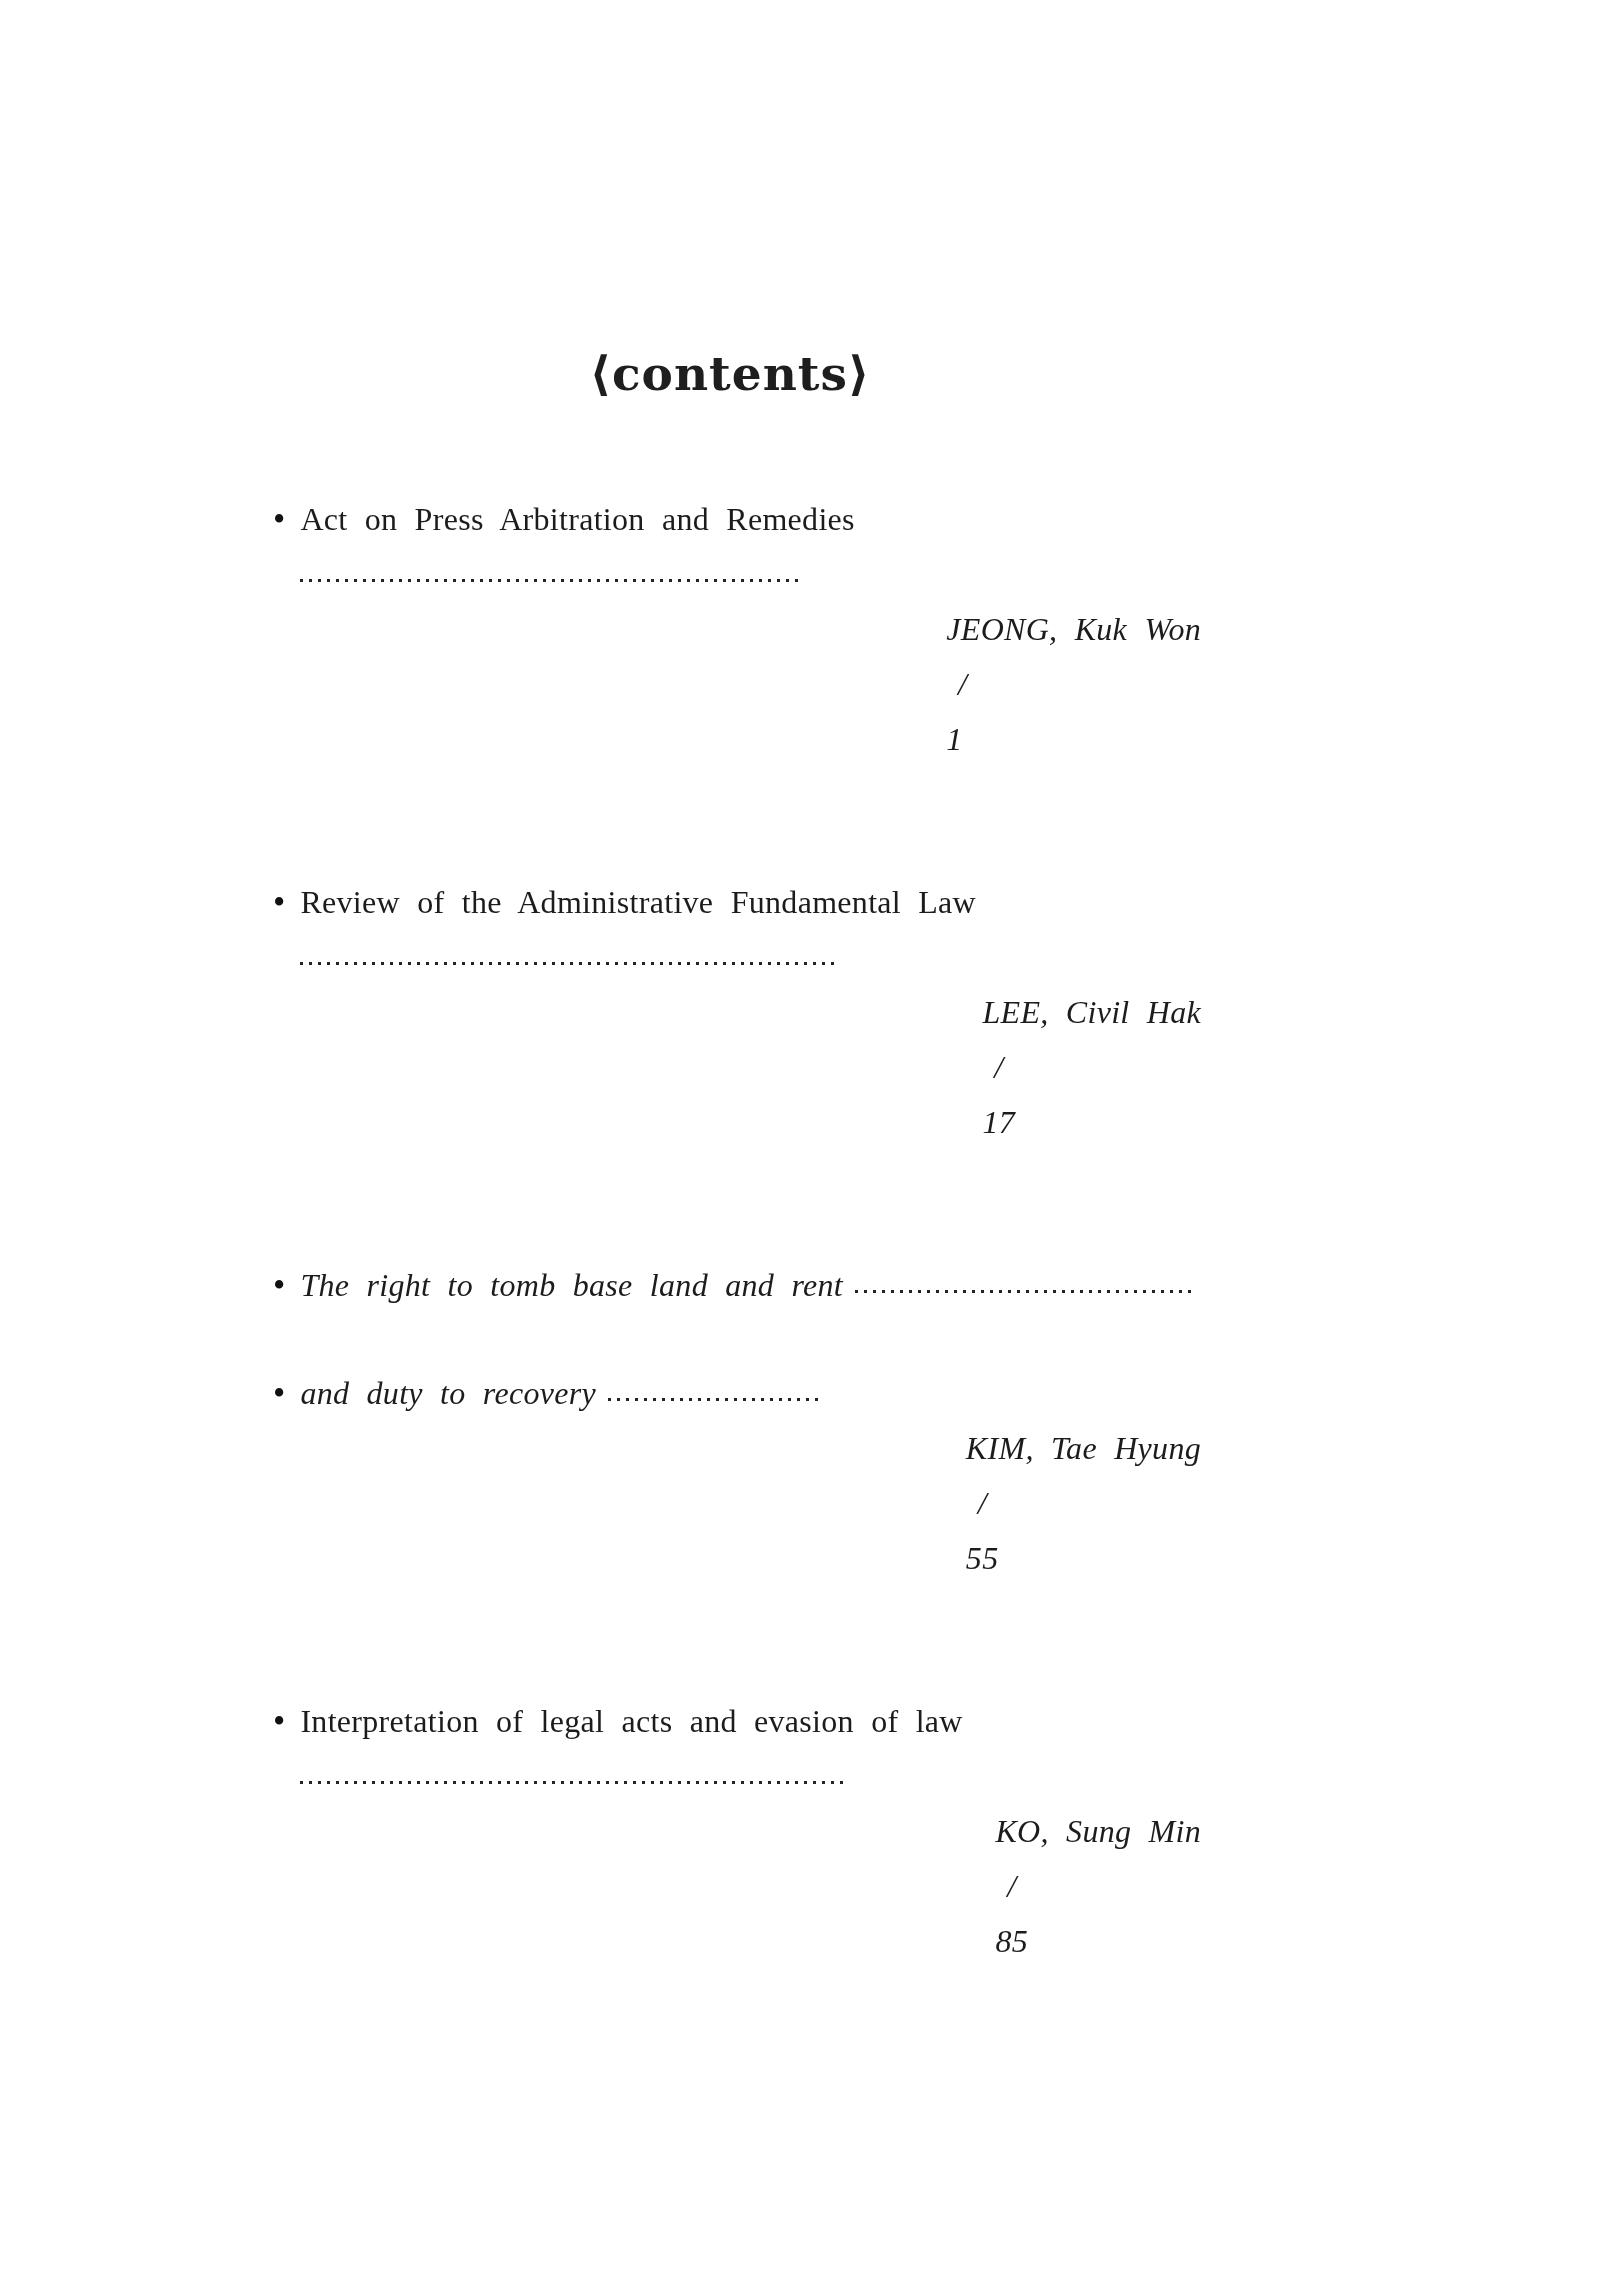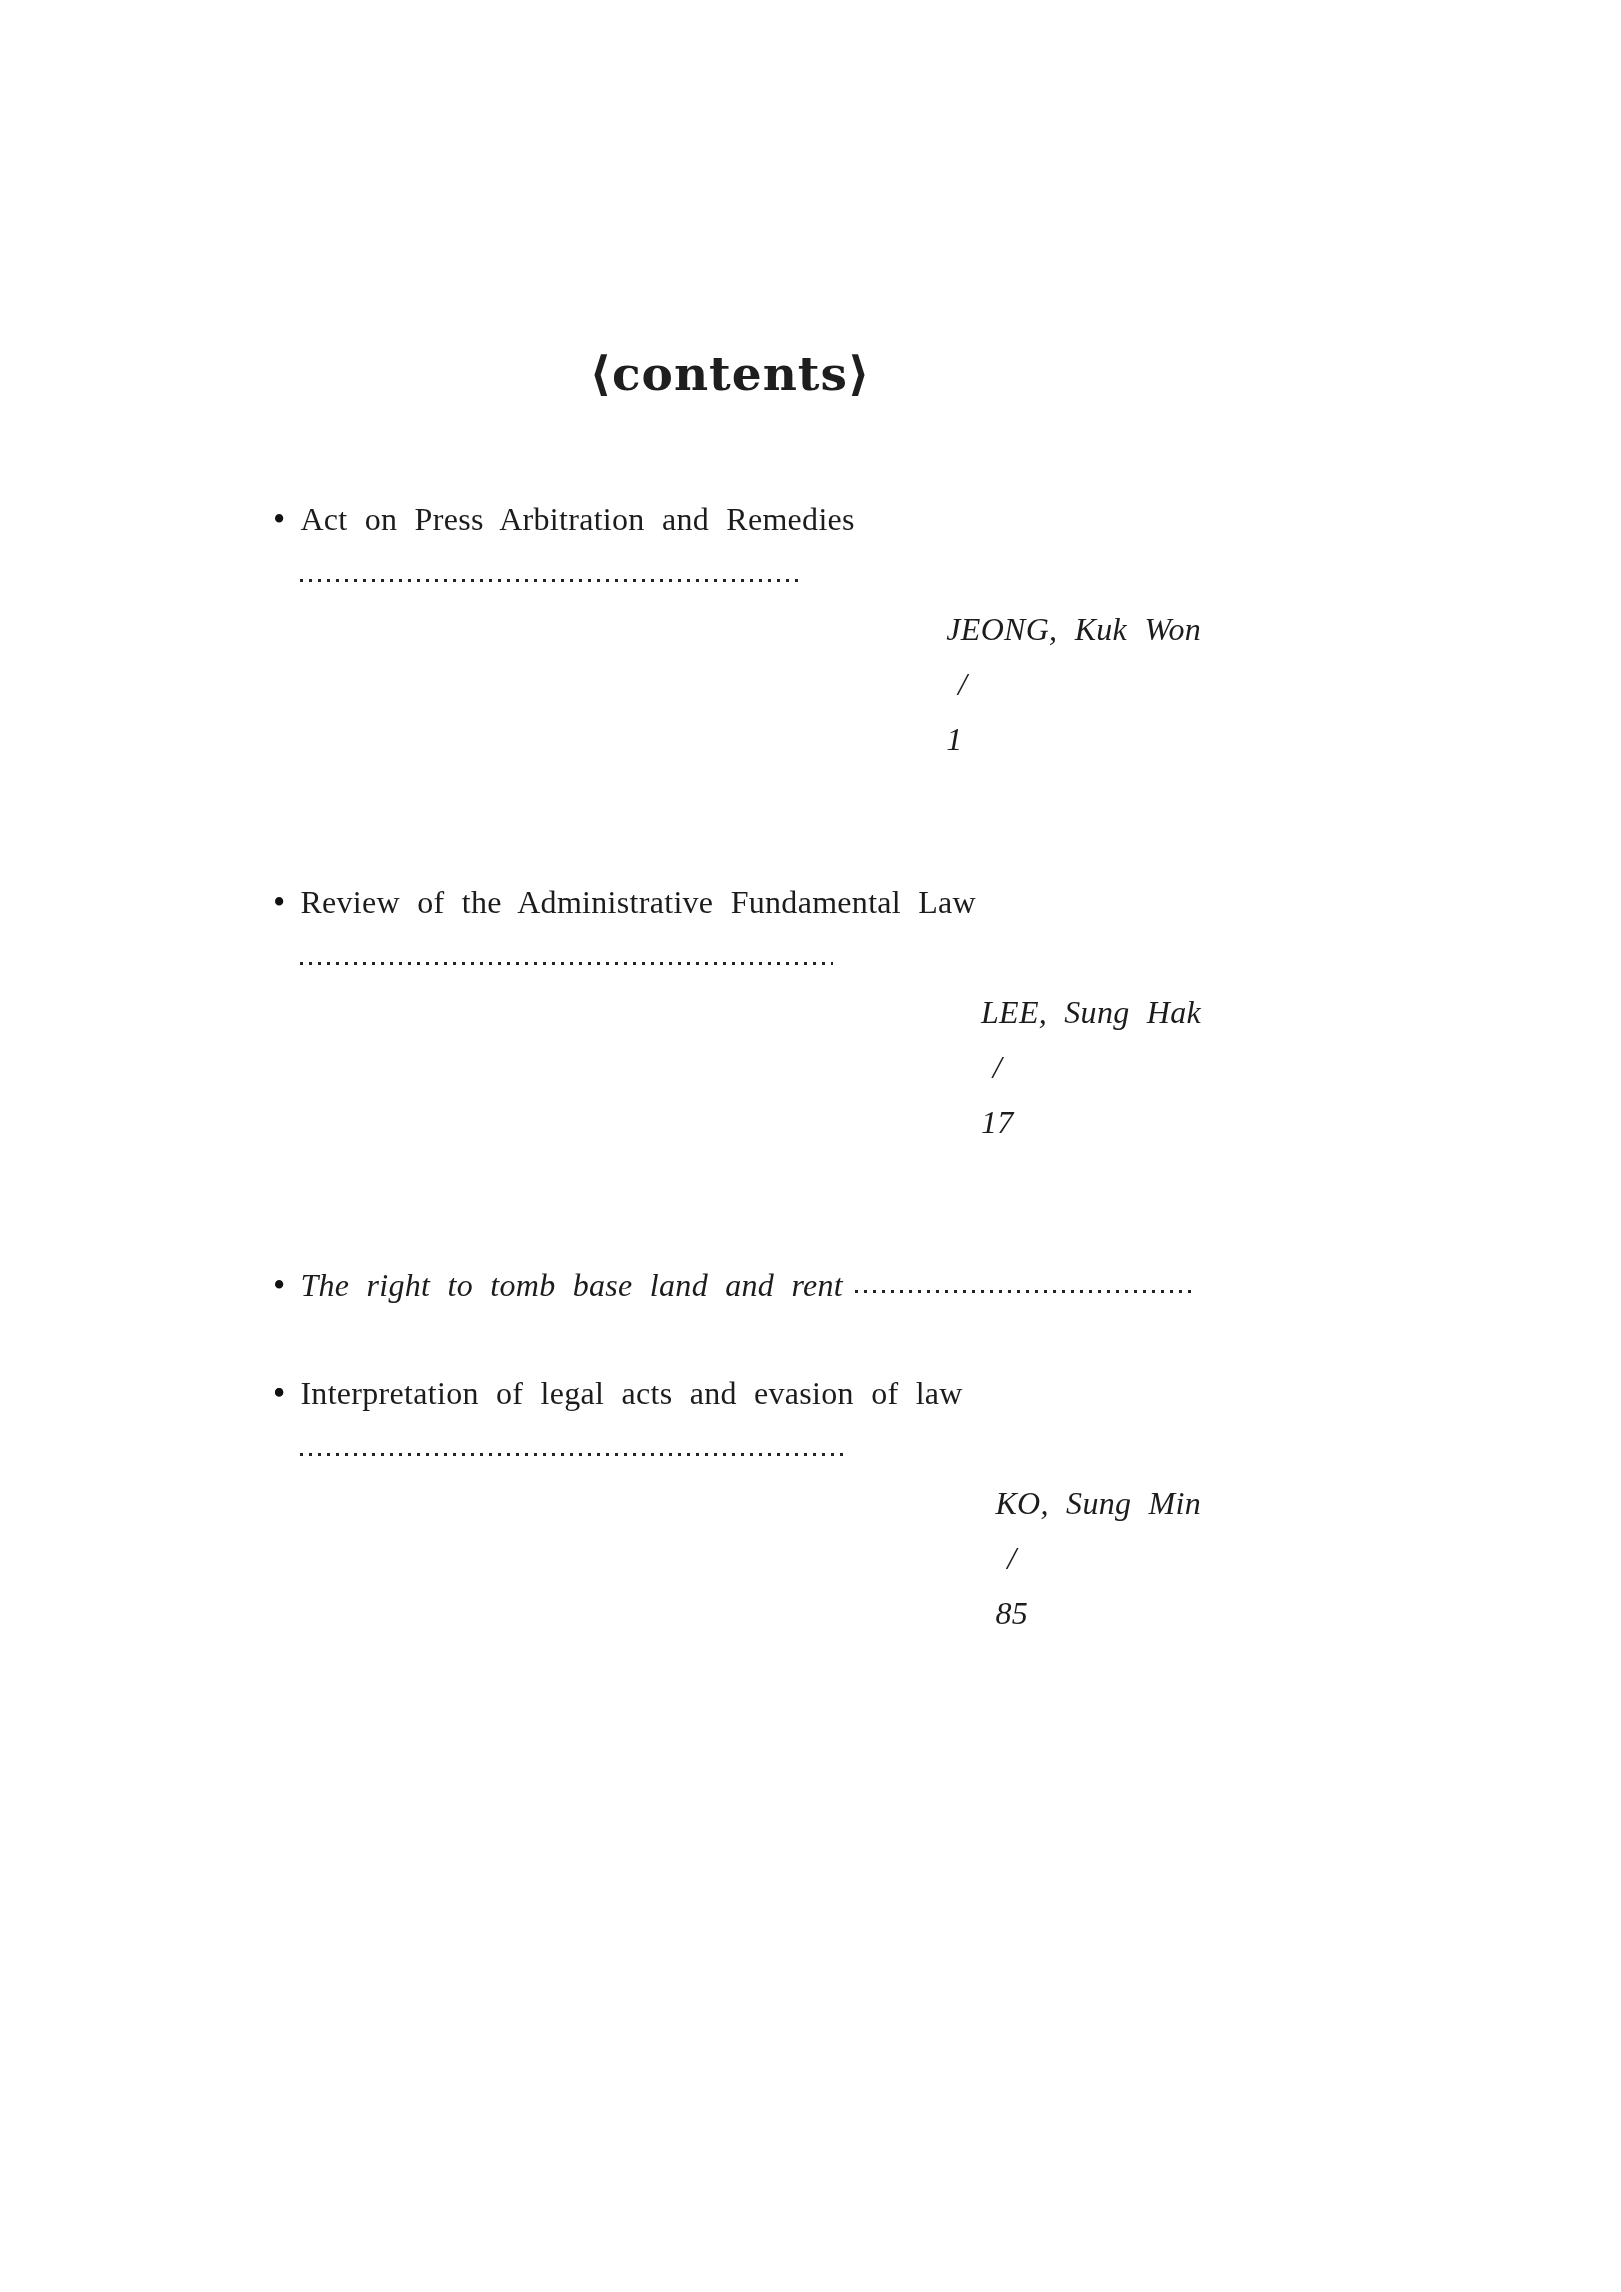--- a/index.html
+++ b/index.html
@@ -106,38 +106,47 @@
 
   <div class="entry">
     <span class="bullet">•</span>
     <div>
           <div class="title-line">Review of the Administrative Fundamental Law</div>
         </div>
     <div class="leader-line">
 
       <span class="leader"></span>
       <span class="entry-ref">
-        <span>LEE, Sung Hak</span>
+        <span>LEE, Civil Hak</span>
         <span class="sep">/</span>
         <span>17</span>
       </span>
     </div>
   </div>
 
   <div class="entry">
     <span class="bullet">•</span>
 
     <div class="leader-line">
       <span class="leader-text">The right to tomb base land and rent</span>
       <span class="leader"></span>
     </div>
   </div>
 
   <div class="entry">
     <span class="bullet">•</span>
+    <div class="leader-line">
+      <span class="leader-text">and duty to recovery</span>
+      <span class="leader"></span>
+      <span class="entry-ref">
+        <span>KIM, Tae Hyung</span>
+        <span class="sep">/</span>
+        <span>55</span>
+      </span>
+    </div>
   </div>
 
   <div class="entry">
     <span class="bullet">•</span>
     <div>
           <div class="title-line">Interpretation of legal acts and evasion of law</div>
         </div>
     <div class="leader-line">
 
       <span class="leader"></span>

